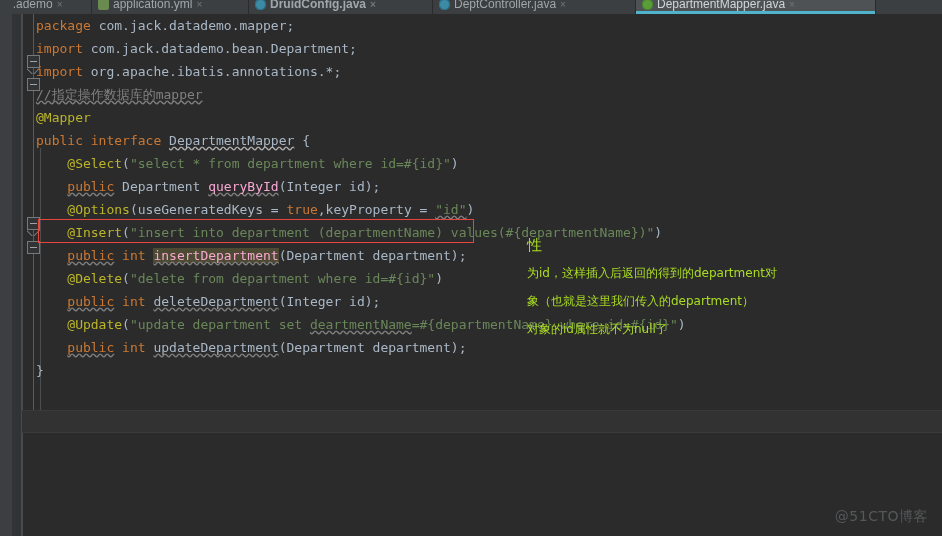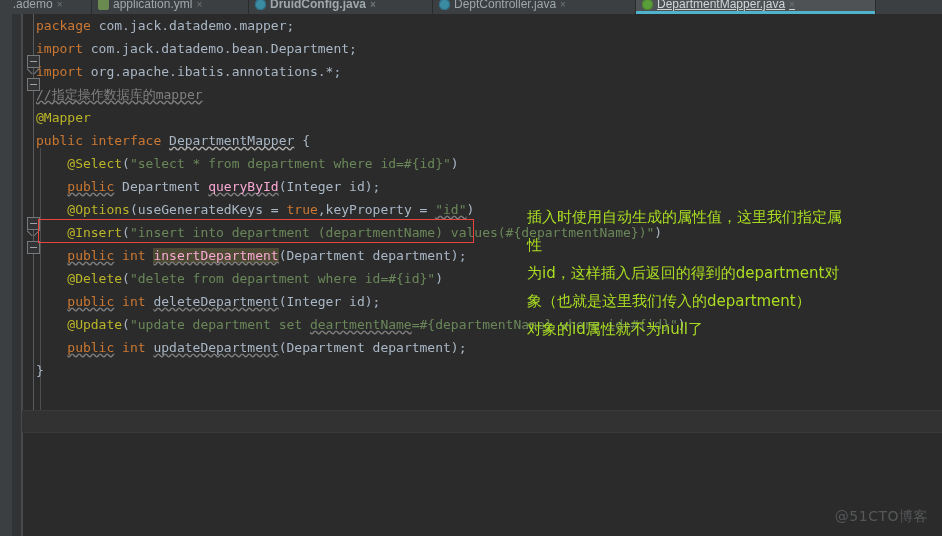--- a/index.html
+++ b/index.html
@@ -17,21 +17,21 @@
   }
   .tab{
     position:relative;height:14px;display:flex;align-items:center;
     gap:4px;padding:0 8px 0 6px;
     border-right:1px solid #2b2b2b;
     background:#3c3f41;
     font-family:"Liberation Sans",sans-serif;
     font-size:12px;color:#9ea7ab;white-space:nowrap;
     box-sizing:border-box;
   }
-  .tab.active{background:#4e5254;color:#cfd6d9;text-decoration:underline;}
+  .tab.active{background:#4e5254;color:#cfd6d9;}
   .tab .underline{
     position:absolute;left:0;right:0;bottom:0;height:3px;background:#4fb3cc;
   }
   .tab .tlabel{position:relative;top:-3px;}
   .ficon{
     width:11px;height:11px;border-radius:50%;flex:0 0 auto;
     position:relative;top:-3px;
   }
   .ficon.blue{background:#3b8ba5;box-shadow:inset 0 0 0 1px #2e6e85;}
   .ficon.green{background:#5a9e3a;box-shadow:inset 0 0 0 1px #49832f;}
@@ -116,21 +116,21 @@
   }
 
   
   .note{
     position:absolute;left:527px;top:189px;width:412px;
     font-family:"DejaVu Sans","Liberation Sans",sans-serif;
     font-size:15px;line-height:28px;color:#aadd22;
   }
   .note-l2{position:absolute;left:527px;top:245px;width:412px;
     font-family:"DejaVu Sans","Liberation Sans",sans-serif;
-    font-size:15px;line-height:28px;color:#aadd22;}
+    font-size:12px;line-height:28px;color:#aadd22;}
 
   
   .watermark{
     position:absolute;right:14px;bottom:10px;
     font-family:"DejaVu Sans","Liberation Sans",sans-serif;
     font-size:14px;color:#555759;letter-spacing:0.5px;
   }
   
   .botstrip{
     position:absolute;left:0;bottom:0;width:12px;height:536px;background:#3c3f41;
@@ -184,21 +184,21 @@
     <div class="foldtri" style="top:216px;"></div>
     <div class="fold" style="top:227px;"></div>
 
     <div class="curline"></div>
 
     <div class="code" id="code-lines"><div class="ln"><span class="kw">package </span><span class="plain">com.jack.datademo.mapper</span><span class="plain">;</span></div><div class="ln"><span class="kw">import </span><span class="plain">com.jack.datademo.bean.Department</span><span class="plain">;</span></div><div class="ln"><span class="kw">import </span><span class="plain">org.apache.ibatis.annotations.*</span><span class="plain">;</span></div><div class="ln"><span class="cmt wavy">//指定操作数据库的mapper</span></div><div class="ln"><span class="ann">@Mapper</span></div><div class="ln"><span class="kw">public </span><span class="kw">interface </span><span class="plain wavy-l">DepartmentMapper</span><span class="plain"> {</span></div><div class="ln"><span style="color:transparent">    </span><span class="ann">@Select</span><span class="plain">(</span><span class="str">"select * from department where id=#{id}"</span><span class="plain">)</span></div><div class="ln"><span style="color:transparent">    </span><span class="kw wavy">public</span><span class="plain"> Department </span><span class="meth wavy">queryById</span><span class="plain">(Integer id)</span><span class="plain">;</span></div><div class="ln"><span style="color:transparent">    </span><span class="ann">@Options</span><span class="plain">(useGeneratedKeys = </span><span class="kw">true</span><span class="plain">,keyProperty = </span><span class="str wavy">"id"</span><span class="plain">)</span></div><div class="ln"><span style="color:transparent">    </span><span class="ann">@Insert</span><span class="plain">(</span><span class="str">"insert into department (departmentName) values(#{departmentName})"</span><span class="plain">)</span></div><div class="ln"><span style="color:transparent">    </span><span class="kw wavy">public</span><span class="plain"> </span><span class="kw">int</span><span class="plain"> </span><span class="meth wavy hl-ident">insertDepartment</span><span class="plain">(Department department)</span><span class="plain">;</span></div><div class="ln"><span style="color:transparent">    </span><span class="ann">@Delete</span><span class="plain">(</span><span class="str">"delete from department where id=#{id}"</span><span class="plain">)</span></div><div class="ln"><span style="color:transparent">    </span><span class="kw wavy">public</span><span class="plain"> </span><span class="kw">int</span><span class="plain"> </span><span class="plain wavy">deleteDepartment</span><span class="plain">(Integer id)</span><span class="plain">;</span></div><div class="ln"><span style="color:transparent">    </span><span class="ann">@Update</span><span class="plain">(</span><span class="str">"update department set </span><span class="str wavy">deartmentName</span><span class="str">=#{departmentName} where id=#{id}"</span><span class="plain">)</span></div><div class="ln"><span style="color:transparent">    </span><span class="kw wavy">public</span><span class="plain"> </span><span class="kw">int</span><span class="plain"> </span><span class="plain wavy">updateDepartment</span><span class="plain">(Department department)</span><span class="plain">;</span></div><div class="ln"><span class="plain">}</span></div></div>
 
     <div class="redbox"></div>
 
     <div class="note">
-      <span>插入时使用自动生成的属性值，这里我们指定属</span><br>
+      <br>
       <span>性</span>
     </div>
     <div class="note-l2">
       <span>为</span><span class="b">id</span><span>，这样插入后返回的得到的</span><span class="b">department</span><span>对</span><br>
       <span>象（也就是这里我们传入的department）</span><br>
       <span>对象的id属性就不为null了</span>
     </div>
 
     <div class="watermark">@51CTO博客</div>
   </div>

